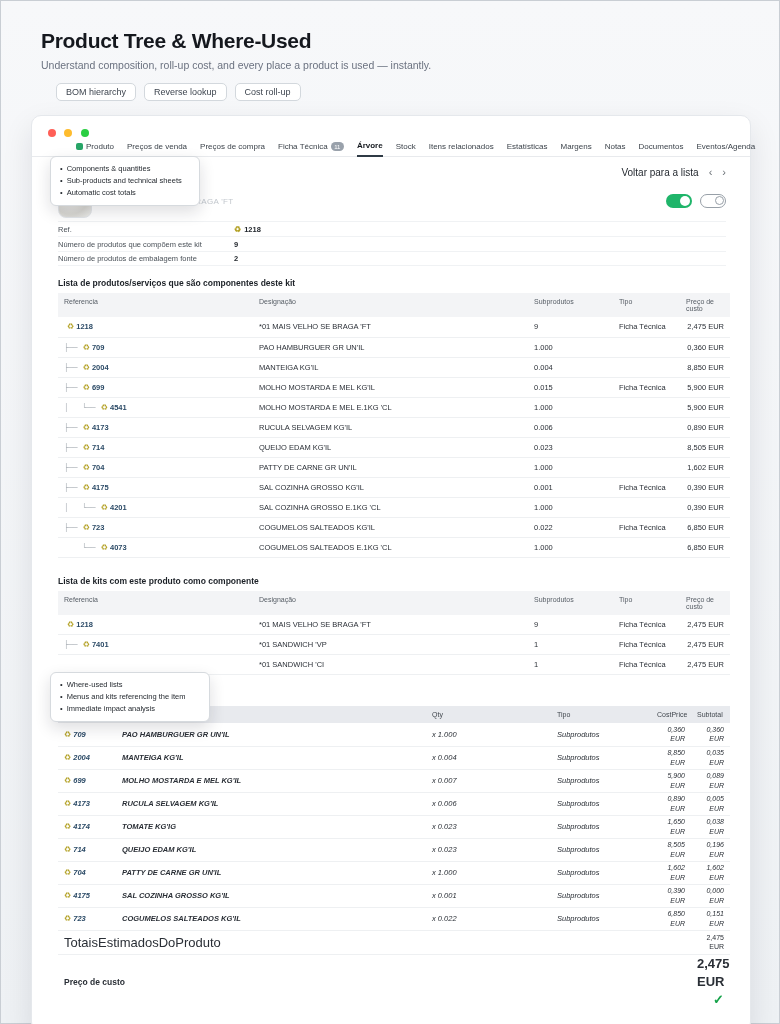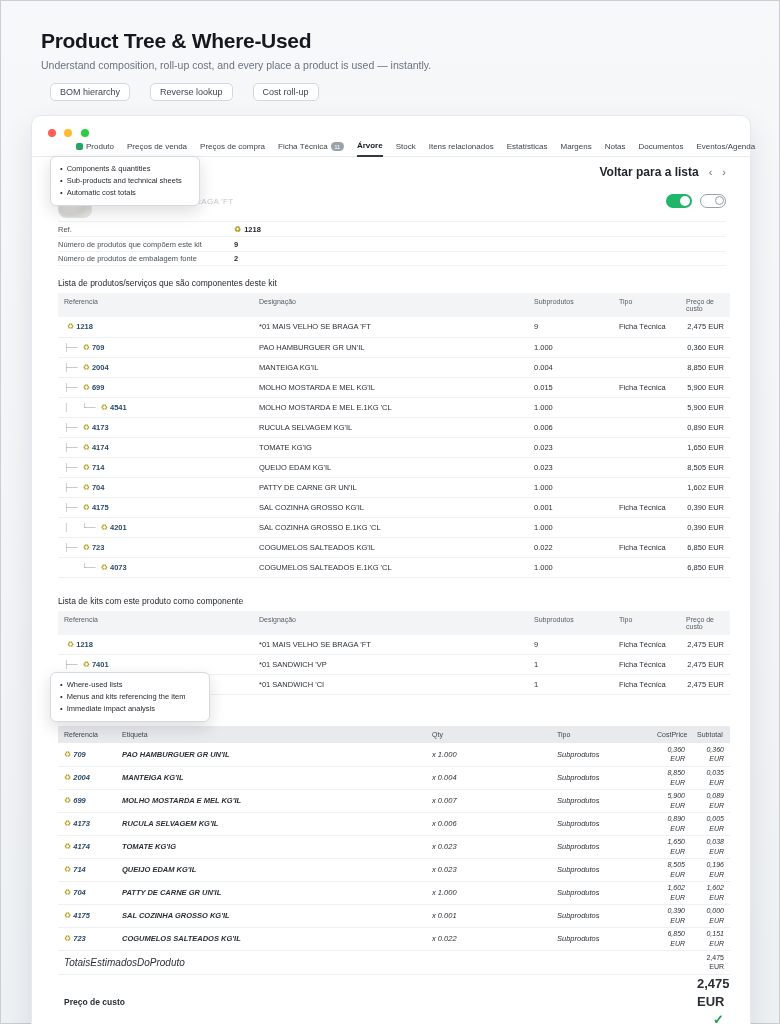--- a/index.html
+++ b/index.html
@@ -2,56 +2,56 @@
 <html><head>
 <meta charset="utf-8">
 <style>
   * { margin:0; padding:0; box-sizing:border-box; }
   html,body { width:780px; height:1024px; overflow:hidden; }
   body { font-family:"Liberation Sans", sans-serif; background:#f2f4f7; }
   .viewport { width:780px; height:1024px; border:1px solid #c9ced4; background:linear-gradient(#f7f8fa,#eef1f4); padding:28px 30px 0; position:relative; }
 
   h1 { font-size:21px; font-weight:800; color:#15181e; letter-spacing:-.3px; margin-left:10px; }
   .subtitle { font-size:10.5px; color:#6b7280; margin:6px 0 0 10px; }
-  .chips { display:flex; gap:20px; margin:12px 0 0 19px; }
+  .chips { display:flex; gap:8px; margin:12px 0 0 25px; }
   .chip { border:1px solid #d3d8dd; background:#fff; border-radius:5px; padding:3px 9px; font-size:9px; color:#3f4650; }
 
   .window { position:relative; margin-top:14px; width:720px; background:#fff; border:1px solid #e5e8ec; border-radius:10px; box-shadow:0 12px 30px rgba(16,24,40,.10); padding-bottom:10px; }
 
   .titlebar { height:18px; padding:7px 0 0 16px; }
   .dot { width:8px; height:8px; border-radius:50%; display:inline-block; margin-right:4px; }
   .dot.red{background:#ff5f57} .dot.yellow{background:#febc2e} .dot.green{background:#2ace42}
 
   .tabbar { display:flex; gap:13px; align-items:flex-end; height:23px; padding-left:44px; border-bottom:1px solid #e8eaed; font-size:8px; color:#3c434b; }
   .tab { display:flex; align-items:center; gap:3px; padding-bottom:5px; cursor:pointer; white-space:nowrap; }
   .tab.active { color:#12161c; font-weight:700; border-bottom:2px solid #2f3a45; margin-bottom:-1px; }
   .tab-ico { width:7px; height:7px; background:#27a567; border-radius:2px; display:inline-block; }
   .tab-badge { background:#99a1ab; color:#fff; font-size:6px; line-height:1; padding:1.5px 3.5px; border-radius:6px; }
 
   .toolbar { height:24px; display:flex; justify-content:flex-end; align-items:center; gap:10px; padding:6px 24px 0; }
-  .back-link { font-size:12px; font-weight:700; color:#1f242b; cursor:pointer; }
+  .back-link { font-size:10px; font-weight:400; color:#1f242b; cursor:pointer; }
   .nav-arrow { color:#6a7076; font-size:11px; cursor:pointer; line-height:1; }
 
   .product-header { height:40px; display:flex; align-items:center; padding:0 24px 0 26px; }
   .avatar { width:34px; height:34px; border-radius:8px; border:1px solid #e2e5e8; background:radial-gradient(circle at 35% 35%, #f5f5f3, #d8d7d2 62%, #eeeeec); }
   .product-title { margin-left:14px; font-size:8px; color:#c2c7cd; letter-spacing:.3px; flex:1; }
   .toggles { display:flex; gap:8px; align-items:center; }
   .toggle { width:26px; height:14px; border-radius:8px; position:relative; cursor:pointer; }
   .toggle.on { background:#1fb56a; }
   .toggle.on::after { content:""; position:absolute; width:10px; height:10px; background:#fff; border-radius:50%; right:2px; top:2px; }
   .toggle.off { background:#fff; border:1.5px solid #98a0a8; }
   .toggle.off::after { content:""; position:absolute; width:7px; height:7px; border:1.5px solid #98a0a8; border-radius:50%; right:1.5px; top:1px; background:#fff; }
 
   .info { margin:0 24px 0 26px; }
   .info-row { display:flex; align-items:center; height:15px; border-top:1px solid #f0f2f4; font-size:7.5px; color:#4a5158; }
   .info-row:last-child { border-bottom:1px solid #f0f2f4; }
   .info-label { width:176px; }
   .info-value { display:flex; align-items:center; gap:3px; font-weight:700; color:#23282e; }
 
-  .section-title { margin:0 24px 5px 26px; font-size:8.5px; font-weight:400; color:#1c2127; }
+  .section-title { margin:0 24px 5px 26px; font-size:8.5px; font-weight:700; color:#1c2127; }
   .s1 { margin-top:12px; } .s2 { margin-top:18px; } .s3 { margin-top:16px; }
 
   table.grid { width:672px; margin:0 24px 12px 26px; border-collapse:collapse; font-size:7.5px; table-layout:fixed; }
   table.grid th { background:#f3f4f6; color:#565d65; font-weight:400; text-align:left; font-size:7px; padding:5px 6px; vertical-align:top; }
   table.grid td { height:20px; padding:0 6px; border-bottom:1px solid #eef0f2; color:#2a2f36; vertical-align:middle; }
   .w-ref{width:195px} .w-des{width:275px} .w-sub{width:85px} .w-tipo{width:67px} .w-preco{width:50px}
   .c-preco { text-align:right; }
   .kits td { height:21px; }
   .tree { font-family:"DejaVu Sans Mono", monospace; white-space:pre; color:#aab0b6; font-size:7.5px; margin-right:3px; }
   .reficon { color:#b3a125; font-size:8px; }
@@ -59,21 +59,21 @@
 
   table.ficha { table-layout:fixed; }
   table.ficha th { background:#e8eaee; color:#41474e; }
   .w-ref3{width:58px} .w-eti{width:310px} .w-qty{width:125px} .w-tipo3{width:100px} .w-cost{width:40px} .w-subt{width:39px}
   table.ficha td { height:23px; }
   table.ficha .reflink { font-style:italic; }
   .c-eti { font-style:italic; font-weight:600; color:#23282e; }
   .c-qty, .c-tipo3 { font-style:italic; color:#33383f; }
   .th-cost, .th-subt { text-align:right; }
   .c-cost, .c-subt { text-align:right; font-size:7px; line-height:1.35; font-style:italic; }
-  .totals-label { font-style:italic; font-size:10px; color:#3a4047; height:24px !important; }
+  .totals-label { font-size:13px; color:#3a4047; height:24px !important; }
   .totals-value { text-align:right; font-size:7px; line-height:1.35; }
   .final-label { font-weight:700; font-size:8.5px; height:28px !important; border-bottom:none !important; }
   .final-value { text-align:right; font-weight:700; font-size:13px; line-height:1.4; border-bottom:none !important; }
   .check { color:#16a34a; font-weight:700; }
 
   .callout { position:absolute; background:#fff; border:1px solid #d6dade; border-radius:6px; box-shadow:0 6px 16px rgba(20,24,32,.14); padding:6px 9px; font-size:7.5px; color:#262b31; line-height:1.6; z-index:10; }
   #callout1 { left:18px; top:40px; width:150px; }
   #callout2 { left:18px; top:556px; width:160px; }
   .callout-row { display:flex; gap:4px; }
   .bullet { color:#262b31; }
@@ -339,31 +339,20 @@
               <span class="tree">├──</span>
               <span class="reficon">♻</span>
               <span class="reflink">4173</span>
             </td>
             <td class="c-des">RUCULA SELVAGEM KG'IL</td>
             <td class="c-sub">0.006</td>
             <td class="c-tipo"></td>
             <td class="c-preco">0,890 EUR</td>
           </tr>
 
-          <tr>
-            <td class="c-ref">
-              <span class="tree">├──</span>
-              <span class="reficon">♻</span>
-              <span class="reflink">4174</span>
-            </td>
-            <td class="c-des">TOMATE KG'IG</td>
-            <td class="c-sub">0.023</td>
-            <td class="c-tipo"></td>
-            <td class="c-preco">1,650 EUR</td>
-          </tr>
 
           <tr>
             <td class="c-ref">
               <span class="tree">├──</span>
               <span class="reficon">♻</span>
               <span class="reflink">714</span>
             </td>
             <td class="c-des">QUEIJO EDAM KG'IL</td>
             <td class="c-sub">0.023</td>
             <td class="c-tipo"></td>

